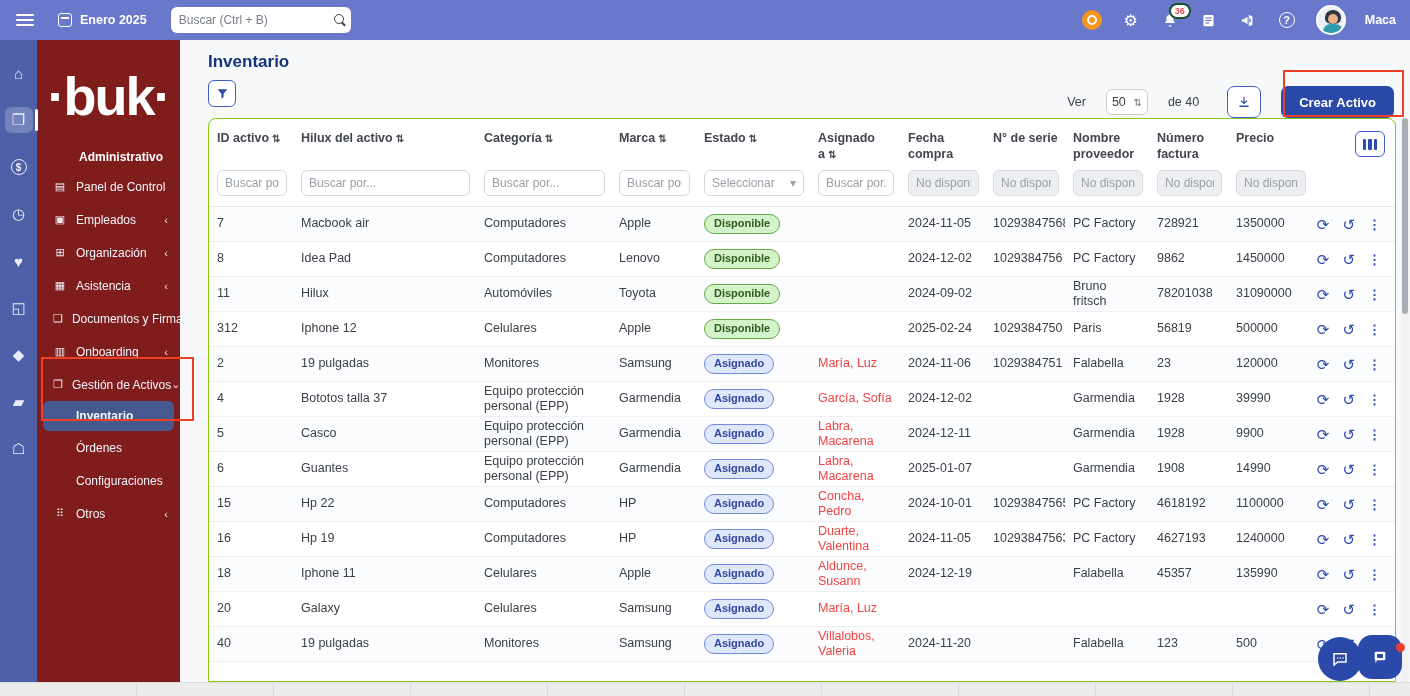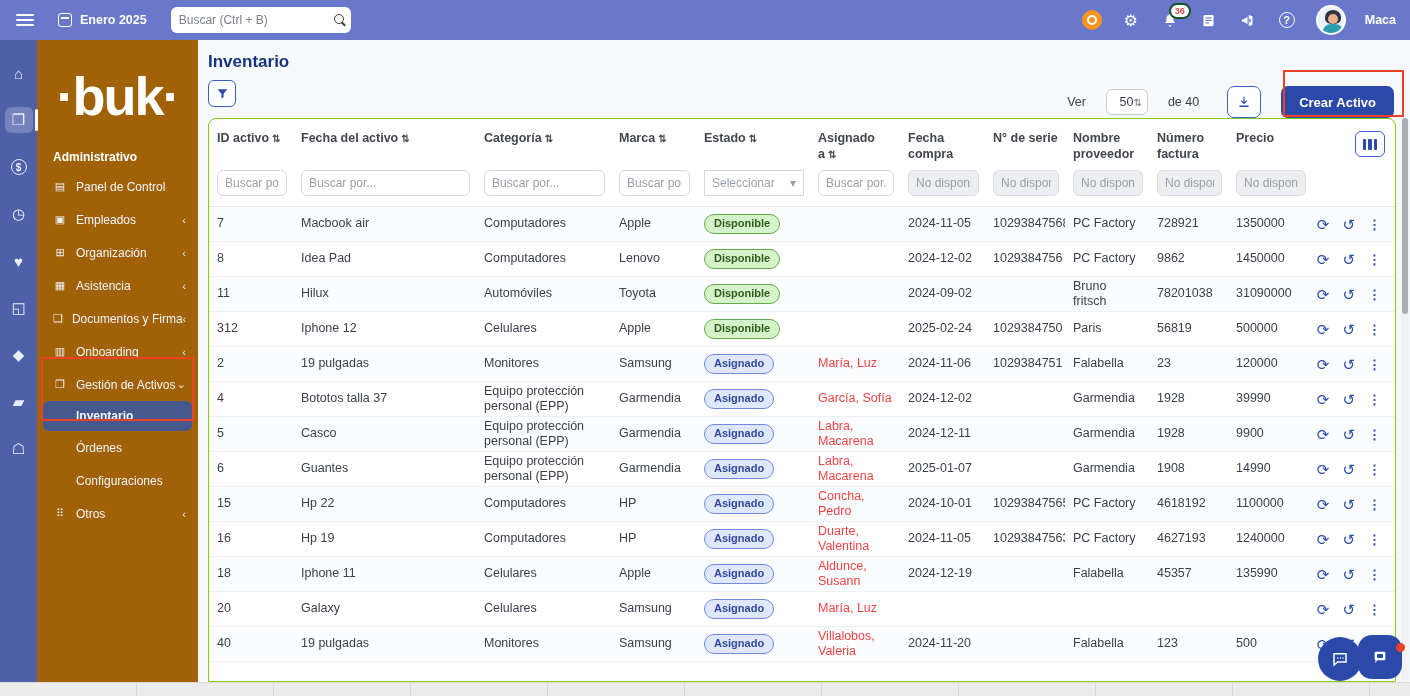--- a/index.html
+++ b/index.html
@@ -31,52 +31,52 @@
   .tb-name { color:#fff; font-size:12.5px; font-weight:700; }
 
   
   .rail { position:absolute; left:0; top:40px; width:37px; height:642px; background:#4D60A8; z-index:15; display:flex; flex-direction:column; align-items:center; padding-top:20px; gap:21px; }
   .rail-ic { width:28px; height:26px; display:flex; align-items:center; justify-content:center; color:#E9EDF8; font-size:15px; cursor:pointer; position:relative; border-radius:6px; }
   .rail-ic.active { background:rgba(255,255,255,.22); }
   .rail-ic.active:after { content:""; position:absolute; right:-5px; top:2px; width:3px; height:22px; background:#fff; border-radius:2px; }
   .coin { width:16px; height:16px; border:1.6px solid #E9EDF8; border-radius:50%; font-size:10px; font-weight:700; display:flex; align-items:center; justify-content:center; }
 
   
-  .sidebar { position:absolute; left:37px; top:40px; width:161px; height:642px; background:#a16207; z-index:14; color:#fff; }
+  .sidebar { position:absolute; left:37px; top:40px; width:143px; height:642px; background:#7f1d1d; z-index:14; color:#fff; }
   .logo { font-size:54px; font-weight:700; color:#fff; text-align:center; margin-top:10px; letter-spacing:-2px; line-height:92px; }
-  .section-label { font-size:12px; font-weight:700; padding:8px 0 0 16px; }
+  .section-label { font-size:12px; font-weight:700; padding:8px 0 0 16px;margin-left:26px; }
   .nav { margin-top:6px; }
   .side-item { display:flex; align-items:center; height:33px; padding:0 12px 0 16px; font-size:12px; color:#F2F4FB; cursor:pointer; }
   .side-item .mi { width:14px; font-size:11px; margin-right:9px; text-align:center; opacity:.95; }
   .side-item .lbl { flex:1; white-space:nowrap; }
   .side-item .chev { font-size:11px; opacity:.9; }
   .side-item.sub { padding-left:39px; }
   .side-item.active { background:#46598F; border-radius:6px; margin:0 6px; padding-left:33px; font-weight:700; height:30px; }
 
   
   .main { position:absolute; left:198px; top:40px; width:1212px; height:642px; background:#F6F8FA; }
   .page-title { position:absolute; left:10px; top:12px; font-size:17px; font-weight:700; color:#16337E; }
   .filter-btn { position:absolute; left:10px; top:40px; width:28px; height:27px; background:#fff; border:1.5px solid #3E5FC5; border-radius:6px; display:flex; align-items:center; justify-content:center; cursor:pointer; }
   .controls { position:absolute; right:16px; top:46px; display:flex; align-items:center; gap:20px; font-size:12.5px; color:#3B4049; }
-  .pagesize { width:42px; height:26px; background:#fff; border:1px solid #C9CDD3; border-radius:6px; display:flex; align-items:center; justify-content:flex-end; padding:0 5px; cursor:pointer; }
+  .pagesize { width:42px; height:26px; background:#fff; border:1px solid #C9CDD3; border-radius:6px; display:flex; align-items:center; justify-content:space-between; padding:0 5px; cursor:pointer; }
   .pagesize .stp { color:#6B7077; font-size:10px; }
   .dl-btn { width:34px; height:32px; margin-left:8px; background:#fff; border:1.5px solid #3E5FC5; border-radius:7px; display:flex; align-items:center; justify-content:center; cursor:pointer; }
   .create-btn { height:32px; background:#2B49A8; color:#fff; border:none; border-radius:7px; font-size:13px; font-weight:700; padding:0 18px; cursor:pointer; font-family:inherit; }
 
   
   .card { position:absolute; left:10px; top:78px; width:1188px; height:564px; background:#fff; border:1px solid #84cc16; border-radius:8px 8px 0 0; overflow:hidden; }
   table { border-collapse:collapse; table-layout:fixed; width:1188px; }
   th, td { text-align:left; vertical-align:middle; font-size:12.5px; color:#3B4049; padding:0 6px 0 8px; overflow:hidden; }
   thead th { font-weight:700; color:#42464E; padding-top:12px; padding-bottom:2px; vertical-align:top; line-height:1.25; }
   .sort { font-size:10px; color:#4A4E55; margin-left:3px; }
   .f-row td { padding-top:6px; padding-bottom:10px; border-bottom:1px solid #E6E9ED; }
   .f-in { width:100%; height:26px; border:1px solid #D5D9DE; border-radius:6px; font-size:12px; padding:0 7px; color:#444; font-family:inherit; outline:none; background:#fff; }
   .f-in::placeholder { color:#9AA0A8; }
   .f-in.dis { background:#ECEEF1; color:#9AA0A8; border-color:#D9DCE0; }
-  .f-sel { width:100%; height:26px; border:1px solid #D5D9DE; border-radius:0; font-size:12px; padding:0 7px; color:#9AA0A8; background:#fff; display:flex; align-items:center; justify-content:space-between; cursor:pointer; }
+  .f-sel { width:100%; height:26px; border:1px solid #D5D9DE; border-radius:6px; font-size:12px; padding:0 7px; color:#9AA0A8; background:#fff; display:flex; align-items:center; justify-content:space-between; cursor:pointer; }
   tbody tr { border-bottom:1px solid #EEF0F3; }
   tbody tr:nth-child(odd) { background:#FBFCFD; }
   tbody tr:nth-child(even) { background:#fff; }
   tbody td { height:35px; line-height:1.25; }
   .badge { display:inline-block; font-size:11px; font-weight:700; border-radius:10px; padding:2px 9px; }
   .badge.green { background:#D5F3C9; border:1px solid #65A949; color:#2F5B20; }
   .badge.blue { background:#DFE7FB; border:1px solid #7289DD; color:#32479E; }
   a.person { color:#ef4444; text-decoration:none; cursor:pointer; }
   .acts { display:flex; align-items:center; justify-content:flex-end; gap:13px; padding-right:10px; }
   .act { color:#2D4BAE; font-size:15px; cursor:pointer; line-height:1; }
@@ -258,21 +258,21 @@
           <col style="width: 85px;">
           <col style="width: 80px;">
           <col style="width: 84px;">
           <col style="width: 79px;">
           <col style="width: 84px;">
           <col style="width: 85px;">
         </colgroup>
         <thead>
           <tr>
             <th><span>ID activo</span><span class="sort">⇅</span></th>
-            <th><span>Fecha del activo</span><span class="sort">⇅</span></th>
+            <th><span>Hilux del activo</span><span class="sort">⇅</span></th>
             <th><span>Categoría</span><span class="sort">⇅</span></th>
             <th><span>Marca</span><span class="sort">⇅</span></th>
             <th><span>Estado</span><span class="sort">⇅</span></th>
             <th><span>Asignado a</span><span class="sort">⇅</span></th>
             <th><span>Fecha compra</span></th>
             <th><span>N° de serie</span></th>
             <th><span>Nombre proveedor</span></th>
             <th><span>Número factura</span></th>
             <th><span>Precio</span></th>
             <th>

